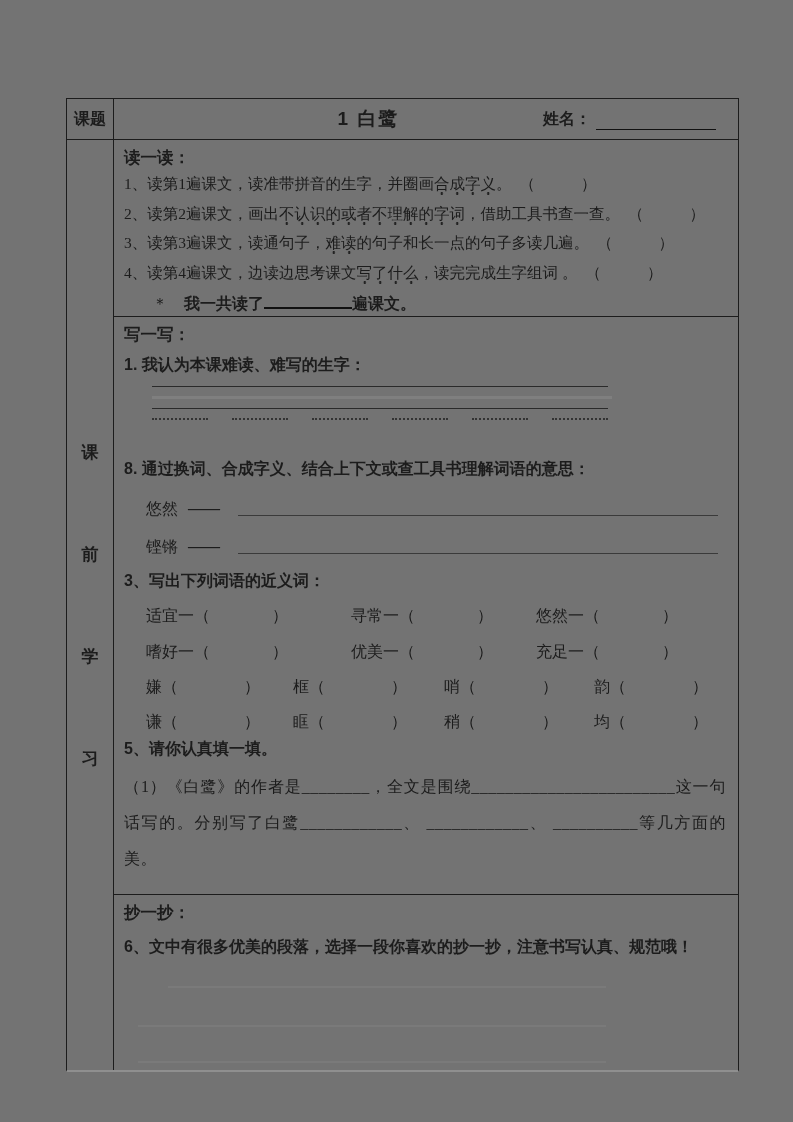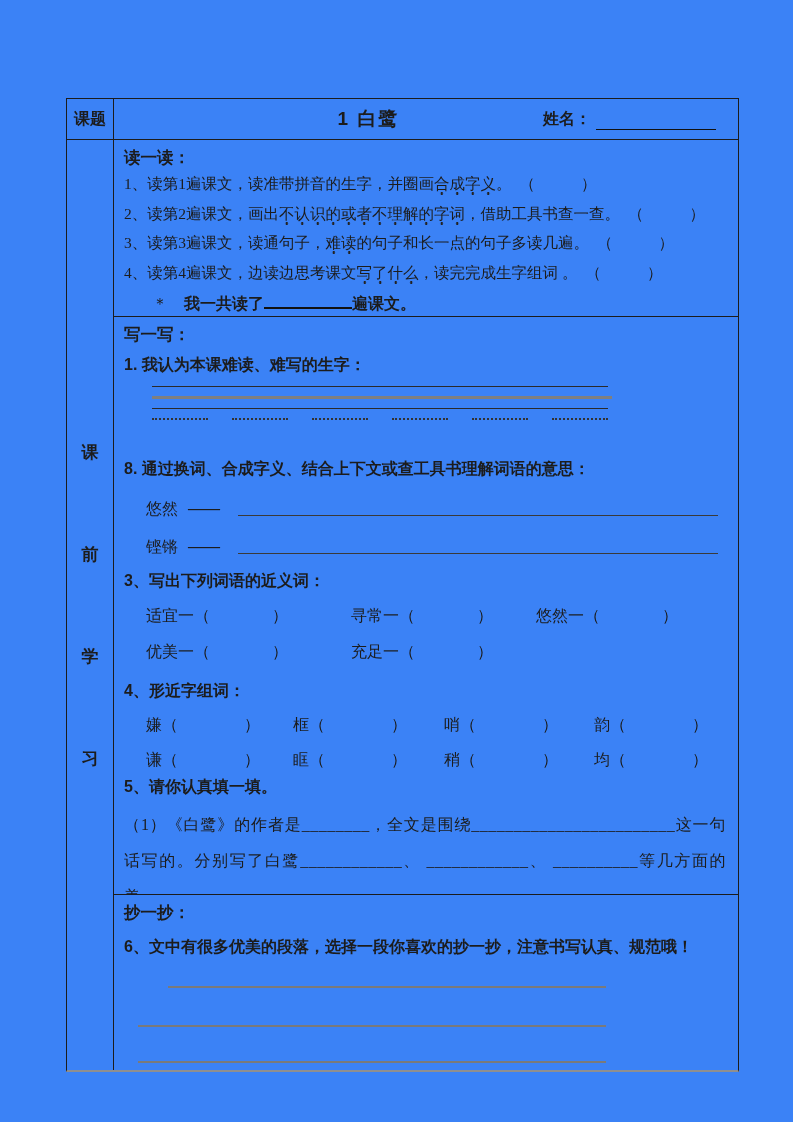--- a/index.html
+++ b/index.html
@@ -1,16 +1,16 @@
 <!DOCTYPE html>
 <html><head>
 <meta charset="utf-8">
 <style>
   html,body{margin:0;padding:0;background:#ffffff;}
-  .page{position:relative;width:793px;height:1122px;background:#3b82f6;overflow:hidden;
+  .page{position:relative;width:793px;height:1122px;background:#737373;overflow:hidden;
         font-family:"Liberation Serif","DejaVu Serif",serif;color:#1c1c1c;}
   .sheet{position:absolute;left:66px;top:98px;width:673px;height:974px;
          border:1.5px solid #1c1c1c;border-bottom:2.5px solid #8f8f8f;box-sizing:border-box;
          display:flex;flex-direction:column;}
   
   .hdr{display:grid;grid-template-columns:47px 1fr;height:40px;border-bottom:1.5px solid #1c1c1c;flex:0 0 auto;}
   .hdr .subject{border-right:1.5px solid #1c1c1c;display:flex;align-items:center;justify-content:center;
         font-family:"Liberation Sans","DejaVu Sans",sans-serif;font-weight:bold;font-size:16px;}
   .hdr .titlearea{display:flex;align-items:center;padding-right:22px;}
   .hdr .title{flex:1;text-align:center;margin-left:80px;
@@ -141,25 +141,25 @@
             <span class="dline"></span>
           </div>
 
           <p class="qlabel" style="margin-top:10px;">3、写出下列词语的近义词：</p>
           <div class="synrow">
             <span><span>适宜一</span><span>（</span><span class="pgap2"></span><span>）</span></span>
             <span><span>寻常一</span><span>（</span><span class="pgap2"></span><span>）</span></span>
             <span><span>悠然一</span><span>（</span><span class="pgap2"></span><span>）</span></span>
           </div>
           <div class="synrow">
+            <span><span>嗜好一</span><span>（</span><span class="pgap2"></span><span>）</span></span>
             <span><span>优美一</span><span>（</span><span class="pgap2"></span><span>）</span></span>
             <span><span>充足一</span><span>（</span><span class="pgap2"></span><span>）</span></span>
           </div>
 
-          <p class="qlabel" style="margin-top:12px;">4、形近字组词：</p>
           <div class="fnrow">
             <span><span>嫌</span><span>（</span><span class="pgap3"></span><span>）</span></span>
             <span><span>框</span><span>（</span><span class="pgap3"></span><span>）</span></span>
             <span><span>哨</span><span>（</span><span class="pgap3"></span><span>）</span></span>
             <span><span>韵</span><span>（</span><span class="pgap3"></span><span>）</span></span>
           </div>
           <div class="fnrow">
             <span><span>谦</span><span>（</span><span class="pgap3"></span><span>）</span></span>
             <span><span>眶</span><span>（</span><span class="pgap3"></span><span>）</span></span>
             <span><span>稍</span><span>（</span><span class="pgap3"></span><span>）</span></span>

